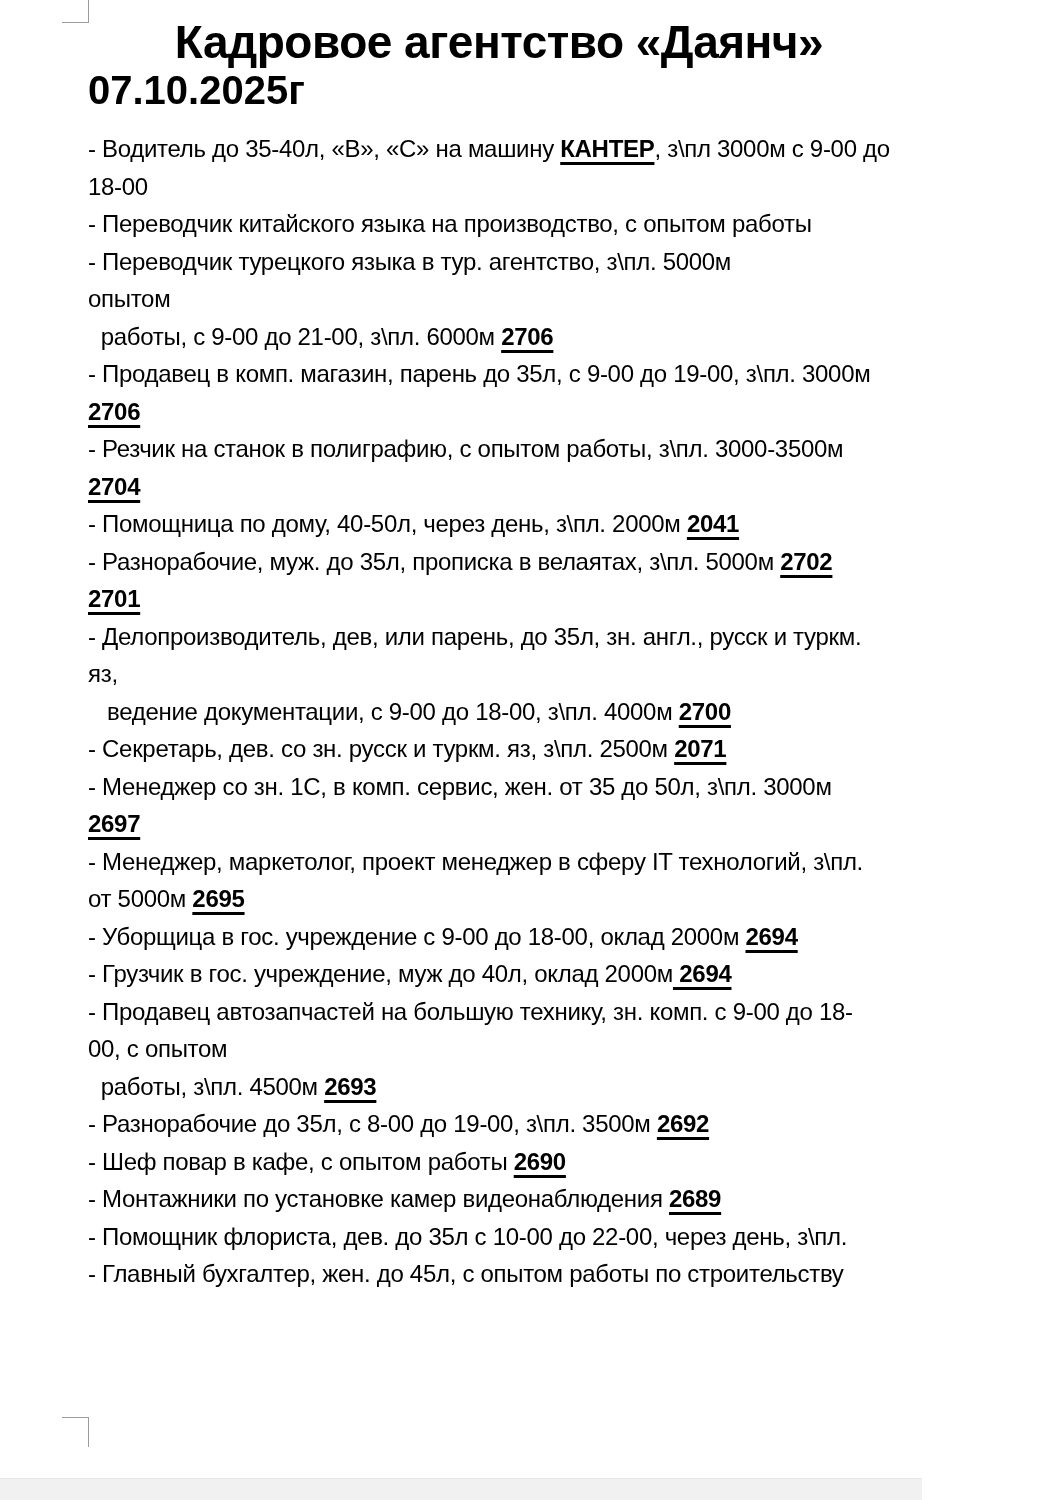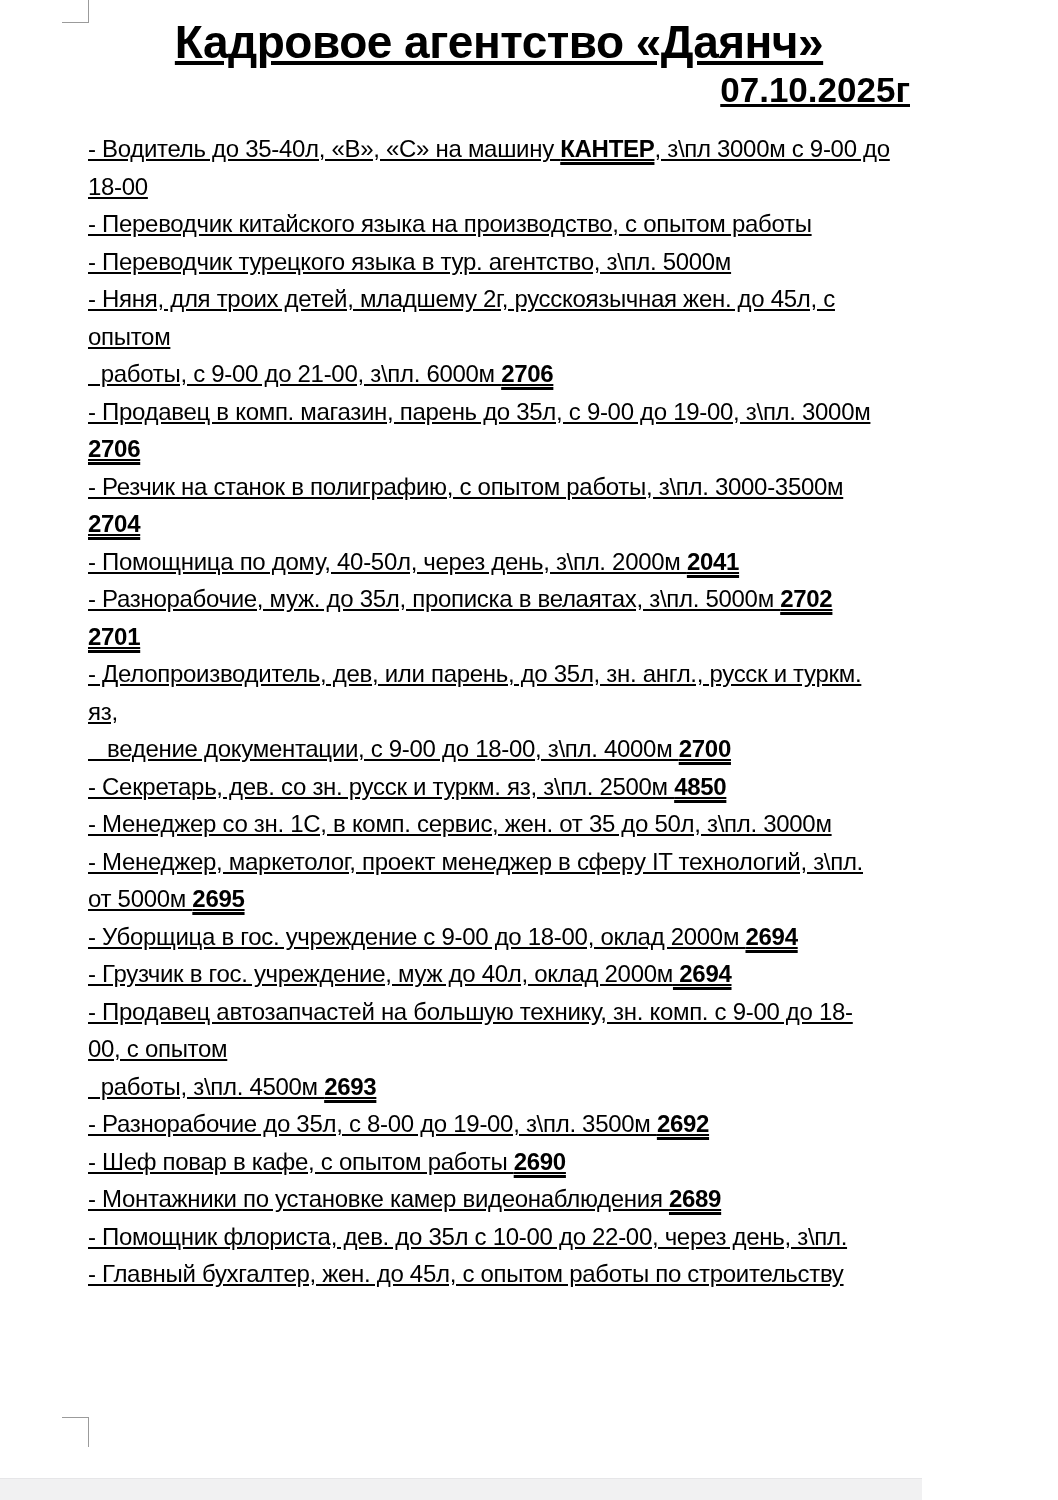--- a/index.html
+++ b/index.html
@@ -12,38 +12,37 @@
     height: 1500px;
     font-family: "Liberation Sans", "DejaVu Sans", sans-serif;
     color: #000000;
   }
   .page {
     position: relative;
     width: 922px;
     height: 1500px;
     background: #ffffff;
     overflow: hidden;
-    text-decoration: underline;
   }
   .content {
     padding: 16px 12px 0 88px;
   }
   .title {
     margin: 0;
     font-size: 46px;
     line-height: 52px;
     font-weight: 700;
     text-align: center;
     letter-spacing: -0.5px;
   }
   .doc-date {
-    font-size: 35px;
+    font-size: 40px;
     line-height: 44px;
     font-weight: 700;
-    text-align: right;
+    text-align: left;
   }
   .list {
     margin-top: 18px;
     font-size: 24px;
     line-height: 37.5px;
     letter-spacing: -0.3px;
   }
   .line {
     white-space: pre;
   }
@@ -83,35 +82,35 @@
   <div class="mark mark-br"></div>
 
   <div class="content">
     <h1 class="title">Кадровое агентство «Даянч»</h1>
     <div class="doc-date">07.10.2025г</div>
     <div class="list">
         <div class="line"><span>- Водитель до 35-40л, «В», «С» на машину </span><span class="ref">КАНТЕР</span><span>, з\пл 3000м с 9-00 до</span></div>
         <div class="line"><span>18-00</span></div>
         <div class="line"><span>- Переводчик китайского языка на производство, с опытом работы</span></div>
         <div class="line"><span>- Переводчик турецкого языка в тур. агентство, з\пл. 5000м</span></div>
-        <div class="line"><span>- Няня, для троих детей, младшему 2г, русскоязычная жен. до 45л, с</span></div>
         <div class="line"><span>опытом</span></div>
         <div class="line"><span>  работы, с 9-00 до 21-00, з\пл. 6000м </span><span class="ref">2706</span></div>
         <div class="line"><span>- Продавец в комп. магазин, парень до 35л, с 9-00 до 19-00, з\пл. 3000м</span></div>
         <div class="line"><span class="ref">2706</span></div>
         <div class="line"><span>- Резчик на станок в полиграфию, с опытом работы, з\пл. 3000-3500м</span></div>
         <div class="line"><span class="ref">2704</span></div>
         <div class="line"><span>- Помощница по дому, 40-50л, через день, з\пл. 2000м </span><span class="ref">2041</span></div>
         <div class="line"><span>- Разнорабочие, муж. до 35л, прописка в велаятах, з\пл. 5000м </span><span class="ref">2702</span></div>
         <div class="line"><span class="ref">2701</span></div>
         <div class="line"><span>- Делопроизводитель, дев, или парень, до 35л, зн. англ., русск и туркм.</span></div>
         <div class="line"><span>яз,</span></div>
         <div class="line"><span>   ведение документации, с 9-00 до 18-00, з\пл. 4000м </span><span class="ref">2700</span></div>
-        <div class="line"><span>- Секретарь, дев. со зн. русск и туркм. яз, з\пл. 2500м </span><span class="ref">4850</span></div>
+        <div class="line"><span>- Секретарь, дев. со зн. русск и туркм. яз, з\пл. 2500м </span><span class="ref">2071</span></div>
         <div class="line"><span>- Менеджер со зн. 1С, в комп. сервис, жен. от 35 до 50л, з\пл. 3000м</span></div>
+        <div class="line"><span class="ref">2697</span></div>
         <div class="line"><span>- Менеджер, маркетолог, проект менеджер в сферу IT технологий, з\пл.</span></div>
         <div class="line"><span>от 5000м </span><span class="ref">2695</span></div>
         <div class="line"><span>- Уборщица в гос. учреждение с 9-00 до 18-00, оклад 2000м </span><span class="ref">2694</span></div>
         <div class="line"><span>- Грузчик в гос. учреждение, муж до 40л, оклад 2000м</span><span class="ref"> 2694</span></div>
         <div class="line"><span>- Продавец автозапчастей на большую технику, зн. комп. с 9-00 до 18-</span></div>
         <div class="line"><span>00, с опытом</span></div>
         <div class="line"><span>  работы, з\пл. 4500м </span><span class="ref">2693</span></div>
         <div class="line"><span>- Разнорабочие до 35л, с 8-00 до 19-00, з\пл. 3500м </span><span class="ref">2692</span></div>
         <div class="line"><span>- Шеф повар в кафе, с опытом работы </span><span class="ref">2690</span></div>
         <div class="line"><span>- Монтажники по установке камер видеонаблюдения </span><span class="ref">2689</span></div>

